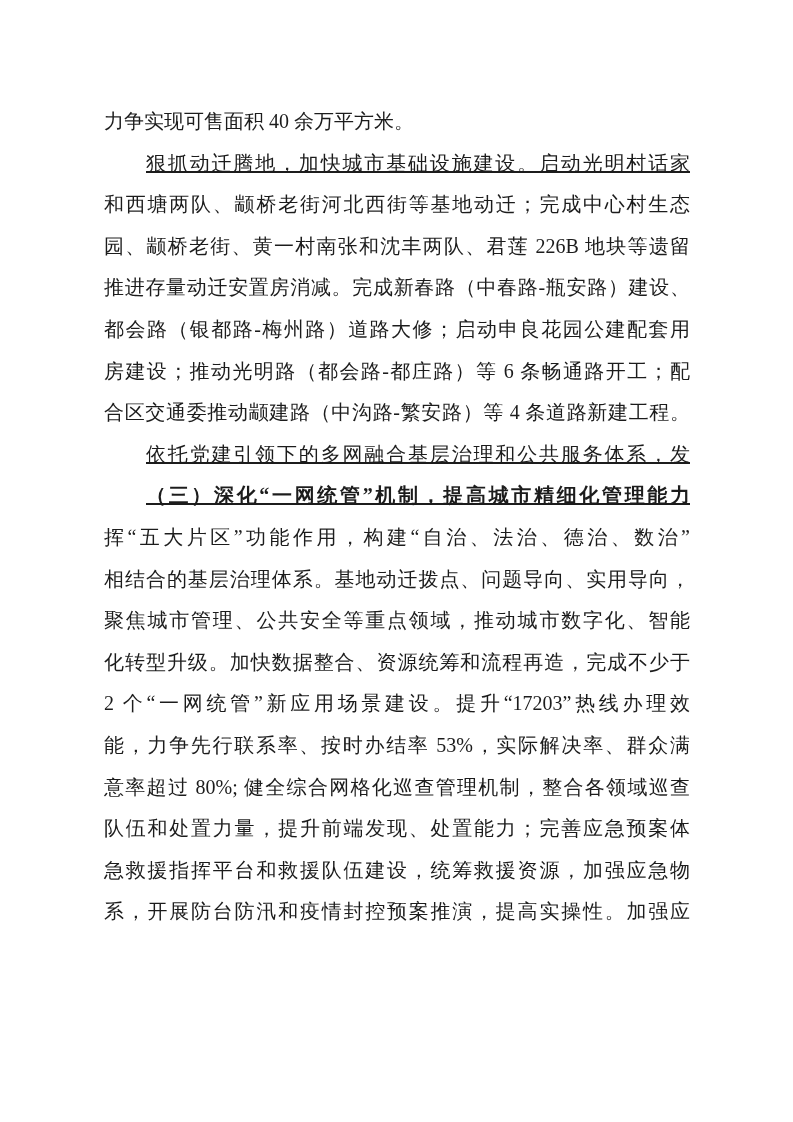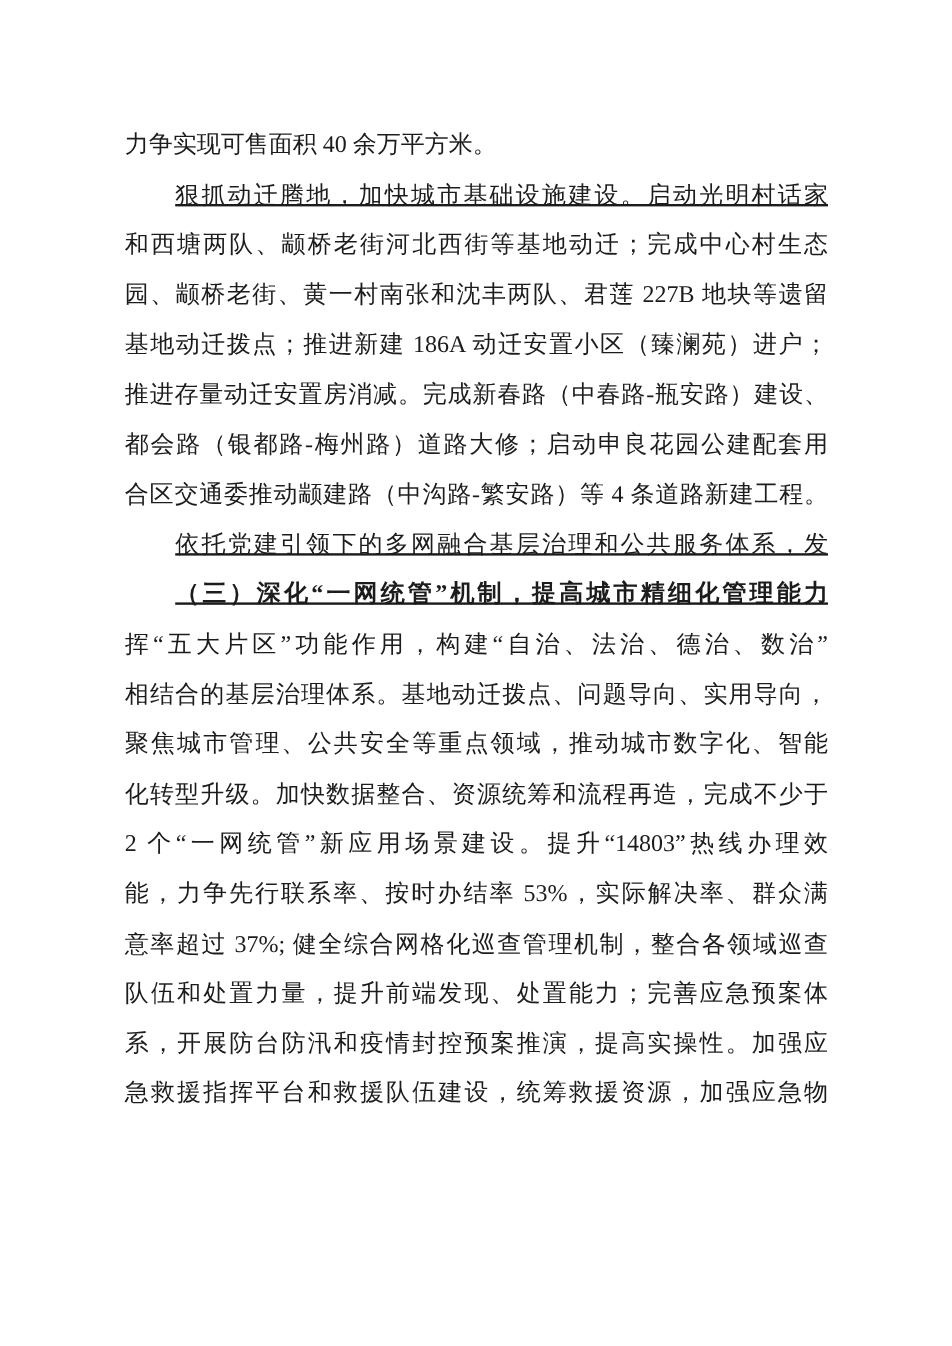--- a/index.html
+++ b/index.html
@@ -54,31 +54,31 @@
   }
 </style>
 </head>
 <body>
 
 <div class="page">
   <div class="doc-body" id="doc-body">
       <div class="line">力争实现可售面积 40 余万平方米。</div>
       <div class="line justify indent">狠抓动迁腾地，加快城市基础设施建设。启动光明村话家</div>
       <div class="line justify">和西塘两队、颛桥老街河北西街等基地动迁；完成中心村生态</div>
-      <div class="line justify">园、颛桥老街、黄一村南张和沈丰两队、君莲 227B 地块等遗留</div>
-      <div class="line justify">基地动迁拨点；推进新建 186A 动迁安置小区（臻澜苑）进户；</div>
+      <div class="line justify">园、颛桥老街、黄一村南张和沈丰两队、君莲 226B 地块等遗留</div>
       <div class="line justify">推进存量动迁安置房消减。完成新春路（中春路-瓶安路）建设、</div>
       <div class="line justify">都会路（银都路-梅州路）道路大修；启动申良花园公建配套用</div>
+      <div class="line justify">房建设；推动光明路（都会路-都庄路）等 6 条畅通路开工；配</div>
       <div class="line justify">合区交通委推动颛建路（中沟路-繁安路）等 4 条道路新建工程。</div>
       <div class="line justify indent">依托党建引领下的多网融合基层治理和公共服务体系，发</div>
       <div class="line justify indent bold">（三）深化“一网统管”机制，提高城市精细化管理能力</div>
       <div class="line justify">挥“五大片区”功能作用，构建“自治、法治、德治、数治”</div>
       <div class="line justify">相结合的基层治理体系。基地动迁拨点、问题导向、实用导向，</div>
       <div class="line justify">聚焦城市管理、公共安全等重点领域，推动城市数字化、智能</div>
       <div class="line justify">化转型升级。加快数据整合、资源统筹和流程再造，完成不少于</div>
-      <div class="line justify">2 个“一网统管”新应用场景建设。提升“14803”热线办理效</div>
+      <div class="line justify">2 个“一网统管”新应用场景建设。提升“17203”热线办理效</div>
       <div class="line justify">能，力争先行联系率、按时办结率 53%，实际解决率、群众满</div>
-      <div class="line justify">意率超过 37%; 健全综合网格化巡查管理机制，整合各领域巡查</div>
+      <div class="line justify">意率超过 80%; 健全综合网格化巡查管理机制，整合各领域巡查</div>
       <div class="line justify">队伍和处置力量，提升前端发现、处置能力；完善应急预案体</div>
+      <div class="line justify">急救援指挥平台和救援队伍建设，统筹救援资源，加强应急物</div>
       <div class="line justify">系，开展防台防汛和疫情封控预案推演，提高实操性。加强应</div>
-      <div class="line justify">急救援指挥平台和救援队伍建设，统筹救援资源，加强应急物</div>
     </div>
 </div>
 
 </body></html>

